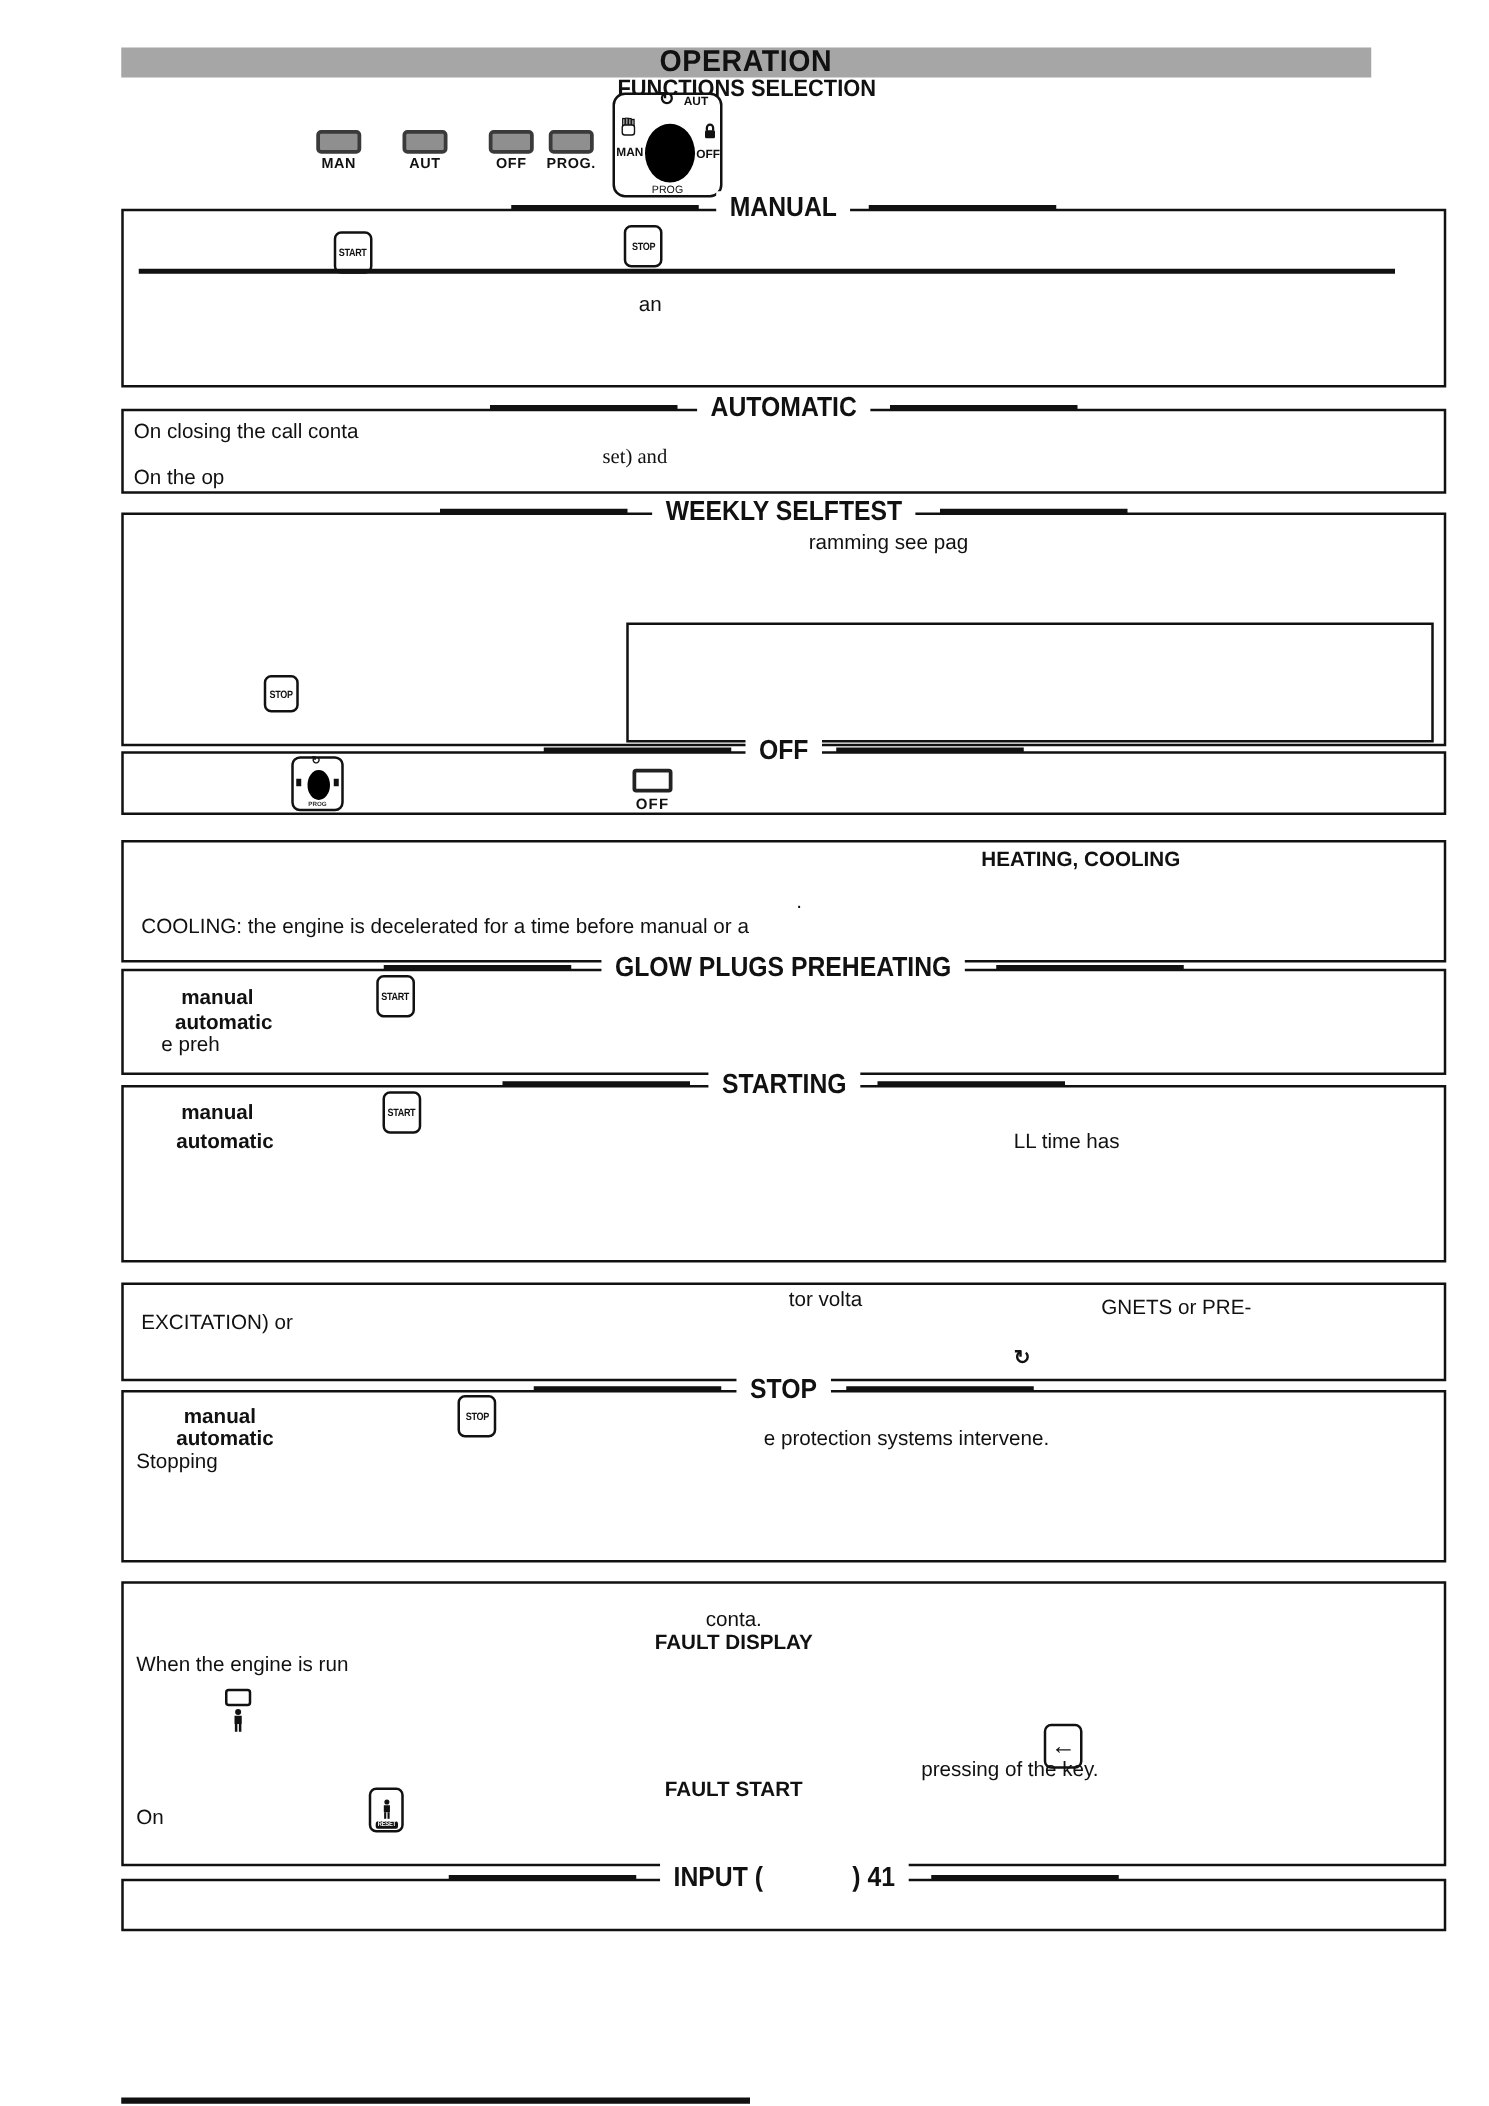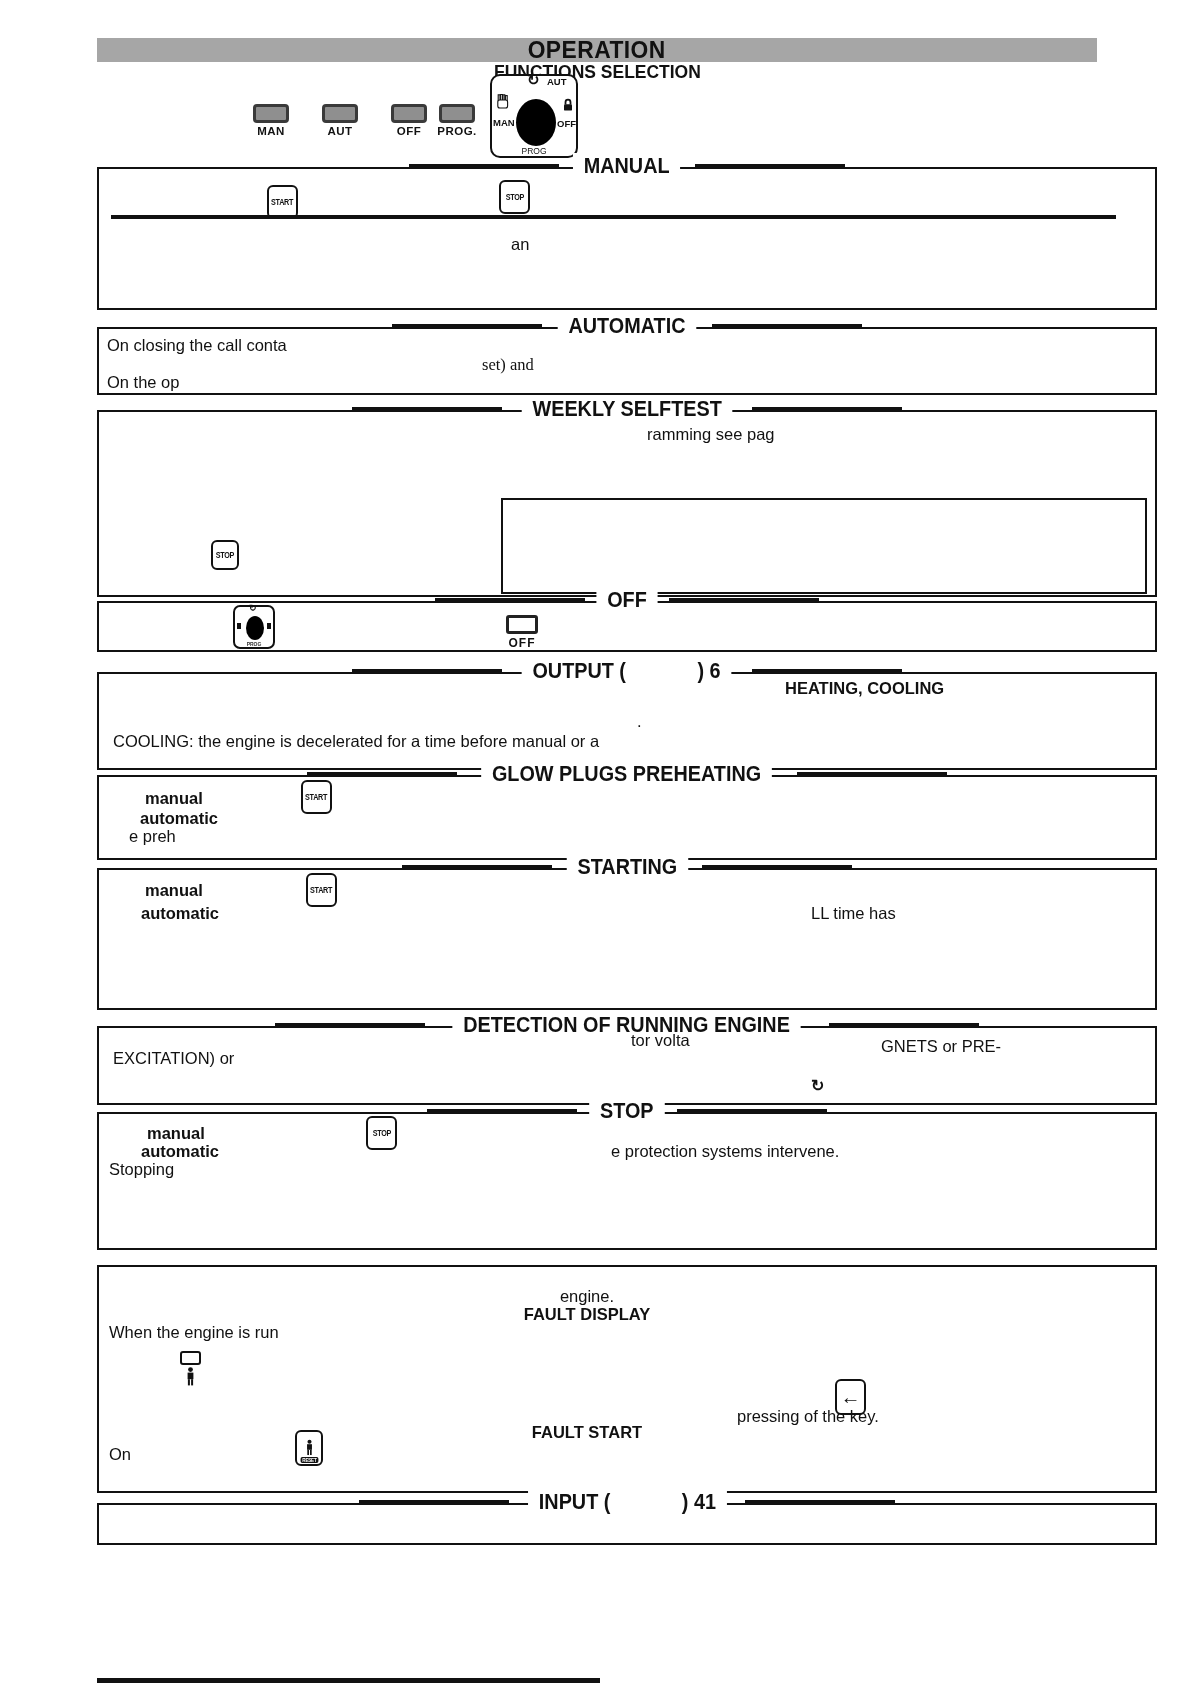--- a/index.html
+++ b/index.html
@@ -148,23 +148,20 @@
     <div class="knob"></div>
     <span class="m-prog">PROG</span>
   </div>
   <div class="off-led-group" style="left:406px;top:12px;">
     <div class="off-led"></div>
     <div class="off-led-label">OFF</div>
   </div>
 </div>
 
 <div class="sec" style="top:672px;height:98px;">
-  <div class="sec-title">
-      <b>OUTPUT (&nbsp;&nbsp;&nbsp;&nbsp;&nbsp;&nbsp;&nbsp;&nbsp;&nbsp;&nbsp;&nbsp;&nbsp;&nbsp;) 6</b>
-    </div>
   <span class="frag bold" style="left:686px;top:5px;">HEATING, COOLING</span>
   <span class="frag" style="left:538px;top:38px;">.</span>
   <span class="frag" style="left:14px;top:58px;">COOLING: the engine is decelerated for a time before manual or a</span>
 </div>
 
 <div class="sec" style="top:775px;height:85px;text-align:center;">
   <div class="sec-title">
       <b>GLOW PLUGS PREHEATING</b>
     </div>
   <span class="frag bold" style="left:46px;top:12px;">manual</span>
@@ -181,44 +178,41 @@
     </div>
   <span class="frag bold" style="left:46px;top:11px;">manual</span>
   <div class="key" style="left:207px;top:3px;">
       <span>START</span>
     </div>
   <span class="frag bold" style="left:42px;top:34px;">automatic</span>
   <span class="frag" style="left:712px;top:34px;">LL time has</span>
 </div>
 
 <div class="sec" style="top:1026px;height:79px;">
-  <div class="sec-title">
-      <b>DETECTION OF RUNNING ENGINE</b>
-    </div>
   <span class="frag" style="left:532px;top:3px;">tor volta</span>
   <span class="frag" style="left:782px;top:9px;">GNETS or PRE-</span>
   <span class="frag" style="left:14px;top:21px;">EXCITATION) or</span>
   <span class="rot-icon" style="left:712px;top:48px;">↻</span>
 </div>
 
 <div class="sec" style="top:1112px;height:138px;">
   <div class="sec-title">
       <b>STOP</b>
     </div>
   <span class="frag bold" style="left:48px;top:10px;">manual</span>
   <div class="key" style="left:267px;top:2px;">
       <span>STOP</span>
     </div>
   <span class="frag bold" style="left:42px;top:28px;">automatic</span>
   <span class="frag" style="left:512px;top:28px;">e protection systems intervene.</span>
   <span class="frag" style="left:10px;top:46px;">Stopping</span>
 </div>
 
 <div class="sec" style="top:1265px;height:228px;">
-  <span class="frag ctr" style="top:20px;">engine.</span>
+  <span class="frag ctr" style="top:20px;">conta.</span>
   <span class="frag ctr bold" style="top:38px;">FAULT DISPLAY</span>
   <span class="frag" style="left:10px;top:56px;">When the engine is run</span>
   <div class="alarm-icon" style="left:80px;top:84px;">
     <div class="a-led"></div>
     <svg width="13" height="19" viewBox="0 0 13 19">
       <g fill="#111">
           <circle cx="6.5" cy="2.6" r="2.4"></circle>
           <rect x="3.6" y="5.6" width="5.8" height="6.6"></rect>
       <rect x="3.9" y="12.2" width="2" height="6.2"></rect>
           <rect x="7.1" y="12.2" width="2" height="6.2"></rect>

